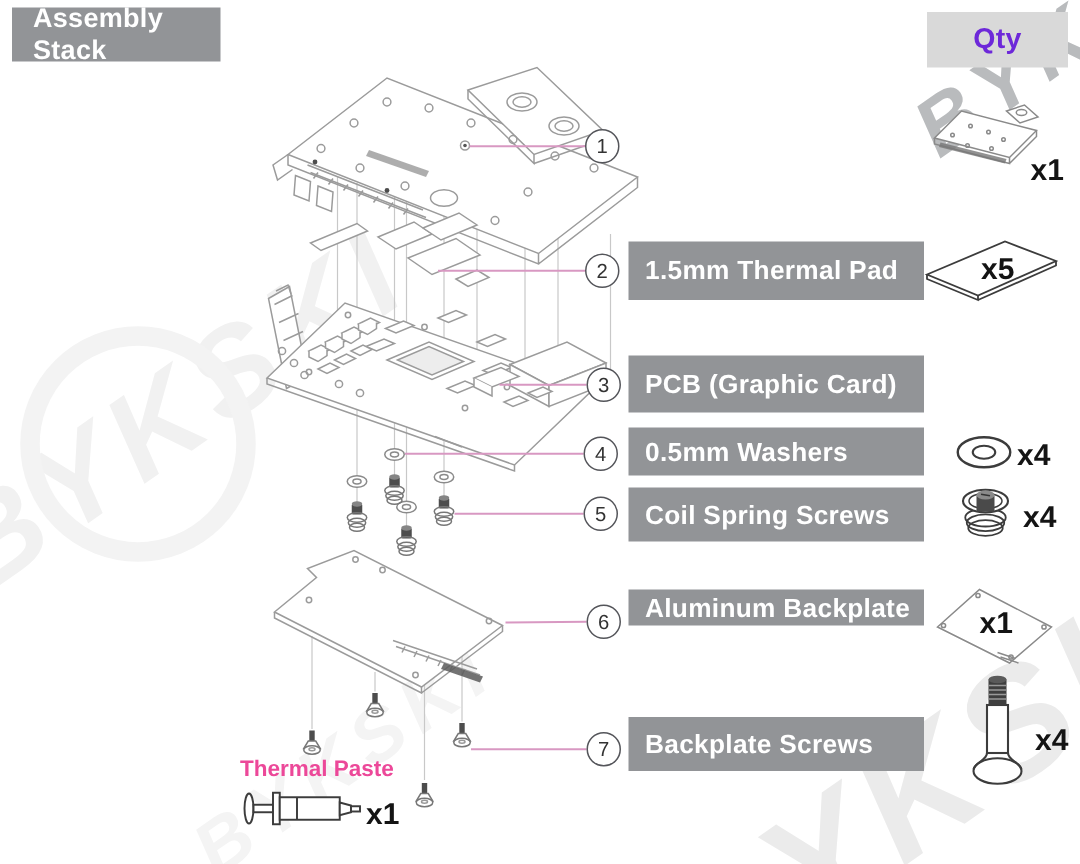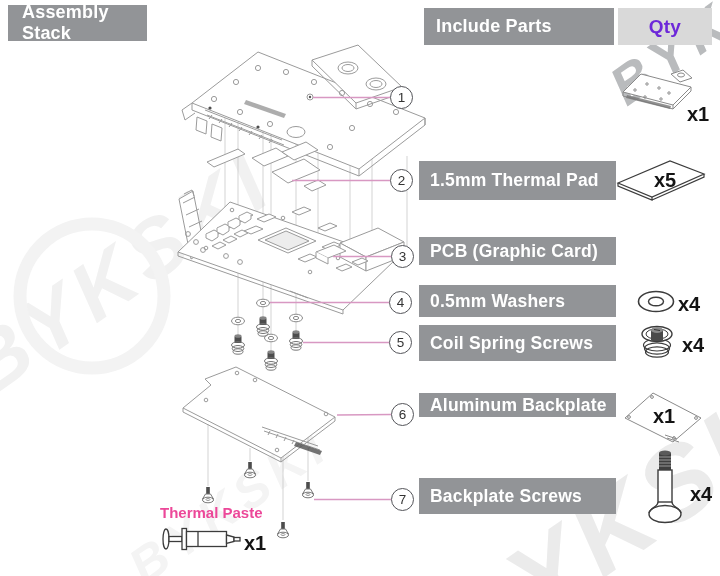--- a/index.html
+++ b/index.html
@@ -233,25 +233,24 @@
       <line x1="292" y1="180.5" x2="390" y2="180.5"></line>
       <line x1="333" y1="256.5" x2="391" y2="256.5"></line>
       <line x1="270" y1="302.5" x2="389" y2="302.5"></line>
       <line x1="303" y1="342.5" x2="389" y2="342.5"></line>
       <line x1="337" y1="415" x2="391" y2="414.5"></line>
       <line x1="314" y1="499.5" x2="391" y2="499.5"></line>
     </g>
   </svg>
 
   <div class="gbox" style="left:8px;top:5px;width:139px;height:36px;padding-left:14px;font-size:18px;">Assembly Stack</div>
-  <div class="gbox" style="left:424px;top:8px;width:190px;height:37px;padding-left:12px;font-size:18px;">Include Parts</div>
   <div class="gbox qtyhead" style="left:618px;top:8px;width:94px;height:37px;">Qty</div>
 
   <div class="gbox rowbox" style="top:161px;height:39px;">1.5mm Thermal Pad</div>
-  <div class="gbox rowbox" style="top:237px;height:28px;">PCB (Graphic Card)</div>
+  <div class="gbox rowbox" style="top:237px;height:38px;">PCB (Graphic Card)</div>
   <div class="gbox rowbox" style="top:285px;height:32px;">0.5mm Washers</div>
   <div class="gbox rowbox" style="top:325px;height:36px;">Coil Spring Screws</div>
   <div class="gbox rowbox" style="top:393px;height:24px;">Aluminum Backplate</div>
   <div class="gbox rowbox" style="top:478px;height:36px;">Backplate Screws</div>
 
   <div class="callout" style="left:390px;top:86px;">1</div>
   <div class="callout" style="left:390px;top:169px;">2</div>
   <div class="callout" style="left:391px;top:245px;">3</div>
   <div class="callout" style="left:389px;top:291px;">4</div>
   <div class="callout" style="left:389px;top:331px;">5</div>

